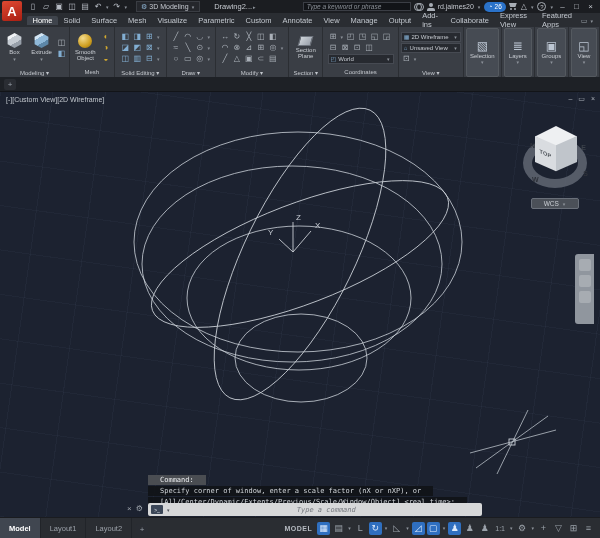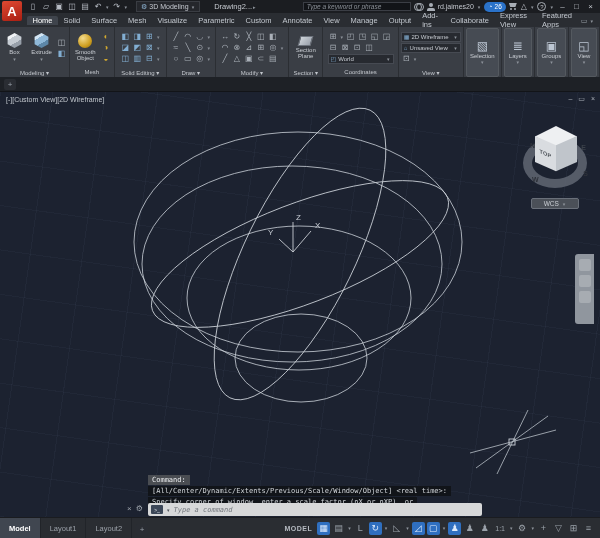--- a/index.html
+++ b/index.html
@@ -97,27 +97,27 @@
   .vc-left { position:absolute; left:0; top:10px; width:21px; height:26px; background:#d9dce0; transform:skewY(24deg); transform-origin:top left; display:flex; align-items:center; justify-content:center; font-size:5.5px; font-weight:bold; color:#4e535a; letter-spacing:.3px; }
   .vc-right { position:absolute; left:21px; top:10px; width:21px; height:26px; background:#c0c5cb; transform:skewY(-24deg); transform-origin:top right; }
   .wcs-chip { position:absolute; left:15px; top:80px; width:48px; height:11px; background:#4b5058; border:1px solid #6a707a; border-radius:2px; display:flex; align-items:center; justify-content:center; gap:3px; font-size:6.5px; color:#c9cdd3; }
 
   
   .navfrag { position:absolute; left:575px; top:162px; width:19px; height:70px; background:#9aa0a8; border-radius:3px 0 0 3px; opacity:.92; z-index:3; display:flex; flex-direction:column; align-items:center; gap:4px; padding-top:5px; }
   .navfrag i { width:12px; height:12px; background:rgba(255,255,255,.25); border-radius:2px; }
 
   
   .cmdhist { position:absolute; left:148px; top:383px; z-index:6; font-family:"DejaVu Sans Mono", monospace; }
-  .cline { font-size:7px; line-height:10px; height:10px; color:#d2d6da; background:rgba(16,18,22,.88); padding:0 4px; width:max-content; margin-bottom:1px; }
+  .cline { font-size:7px; line-height:10px; height:10px; color:#d2d6da; background:rgba(16,18,22,.88); padding:0 12px; width:max-content; margin-bottom:1px; }
   .cline.chip { background:#4a4d52; color:#eceef0; }
   .cmdleft { position:absolute; left:127px; top:412px; z-index:6; display:flex; gap:4px; align-items:center; color:#9aa1a9; font-size:8px; }
   .cmdbar { position:absolute; left:148px; top:411px; width:334px; height:13px; background:#d7d8d9; border-radius:2px; z-index:6; display:flex; align-items:center; gap:3px; padding:0 3px; }
   .cchip { width:12px; height:9px; background:#3c4758; border-radius:1px; color:#e8ecf2; font-size:5px; display:flex; align-items:center; justify-content:center; }
   .ccaret { color:#4e535a; }
-  .cinput { flex:1; height:11px; background:transparent; border:none; outline:none; font-size:7px; font-style:italic; color:#4e535a; font-family:"DejaVu Sans Mono", monospace; }
+  .cinput { flex:1; height:11px; background:transparent; border:none; outline:none; font-size:7px; font-style:italic; color:#4e535a; font-family:"DejaVu Sans Mono", monospace;text-align:center; }
   .cinput::placeholder { color:#73777d; }
 
   
   .statusbar { height:21px; background:#2a2d32; border-top:1px solid #1a1c20; display:flex; align-items:center; }
   .stabs { display:flex; height:100%; }
   .statusbar .tab { display:flex; align-items:center; padding:0 9px; font-size:7.5px; color:#9ba1a9; border-right:1px solid #212429; }
   .statusbar .tab.active { background:#404650; color:#ffffff; font-weight:bold; }
   .sright { margin-left:auto; display:flex; align-items:center; gap:2px; padding-right:5px; }
   .modeltxt { font-size:7px; font-weight:bold; letter-spacing:.5px; color:#b6bbc2; margin-right:3px; }
   .sics { display:flex; align-items:center; gap:2px; }
@@ -483,22 +483,22 @@
     </div>
 
     <div class="navfrag">
         <i></i>
         <i></i>
         <i></i>
       </div>
 
     <div class="cmdhist" id="cmdhist">
         <div class="cline chip">Command:</div>
+        <div class="cline">Specify corner of window, enter a scale factor (nX or nXP), or</div>
         <div class="cline">[All/Center/Dynamic/Extents/Previous/Scale/Window/Object] &lt;real time&gt;:</div>
-        <div class="cline">Specify corner of window, enter a scale factor (nX or nXP), or</div>
       </div>
     <div class="cmdleft">
       <span>×</span>
       <span>⚙</span>
     </div>
     <div class="cmdbar">
       <span class="cchip">&gt;_</span>
       <span class="caret ccaret">▾</span>
       <input class="cinput" placeholder="Type a command" style="">
     </div>

